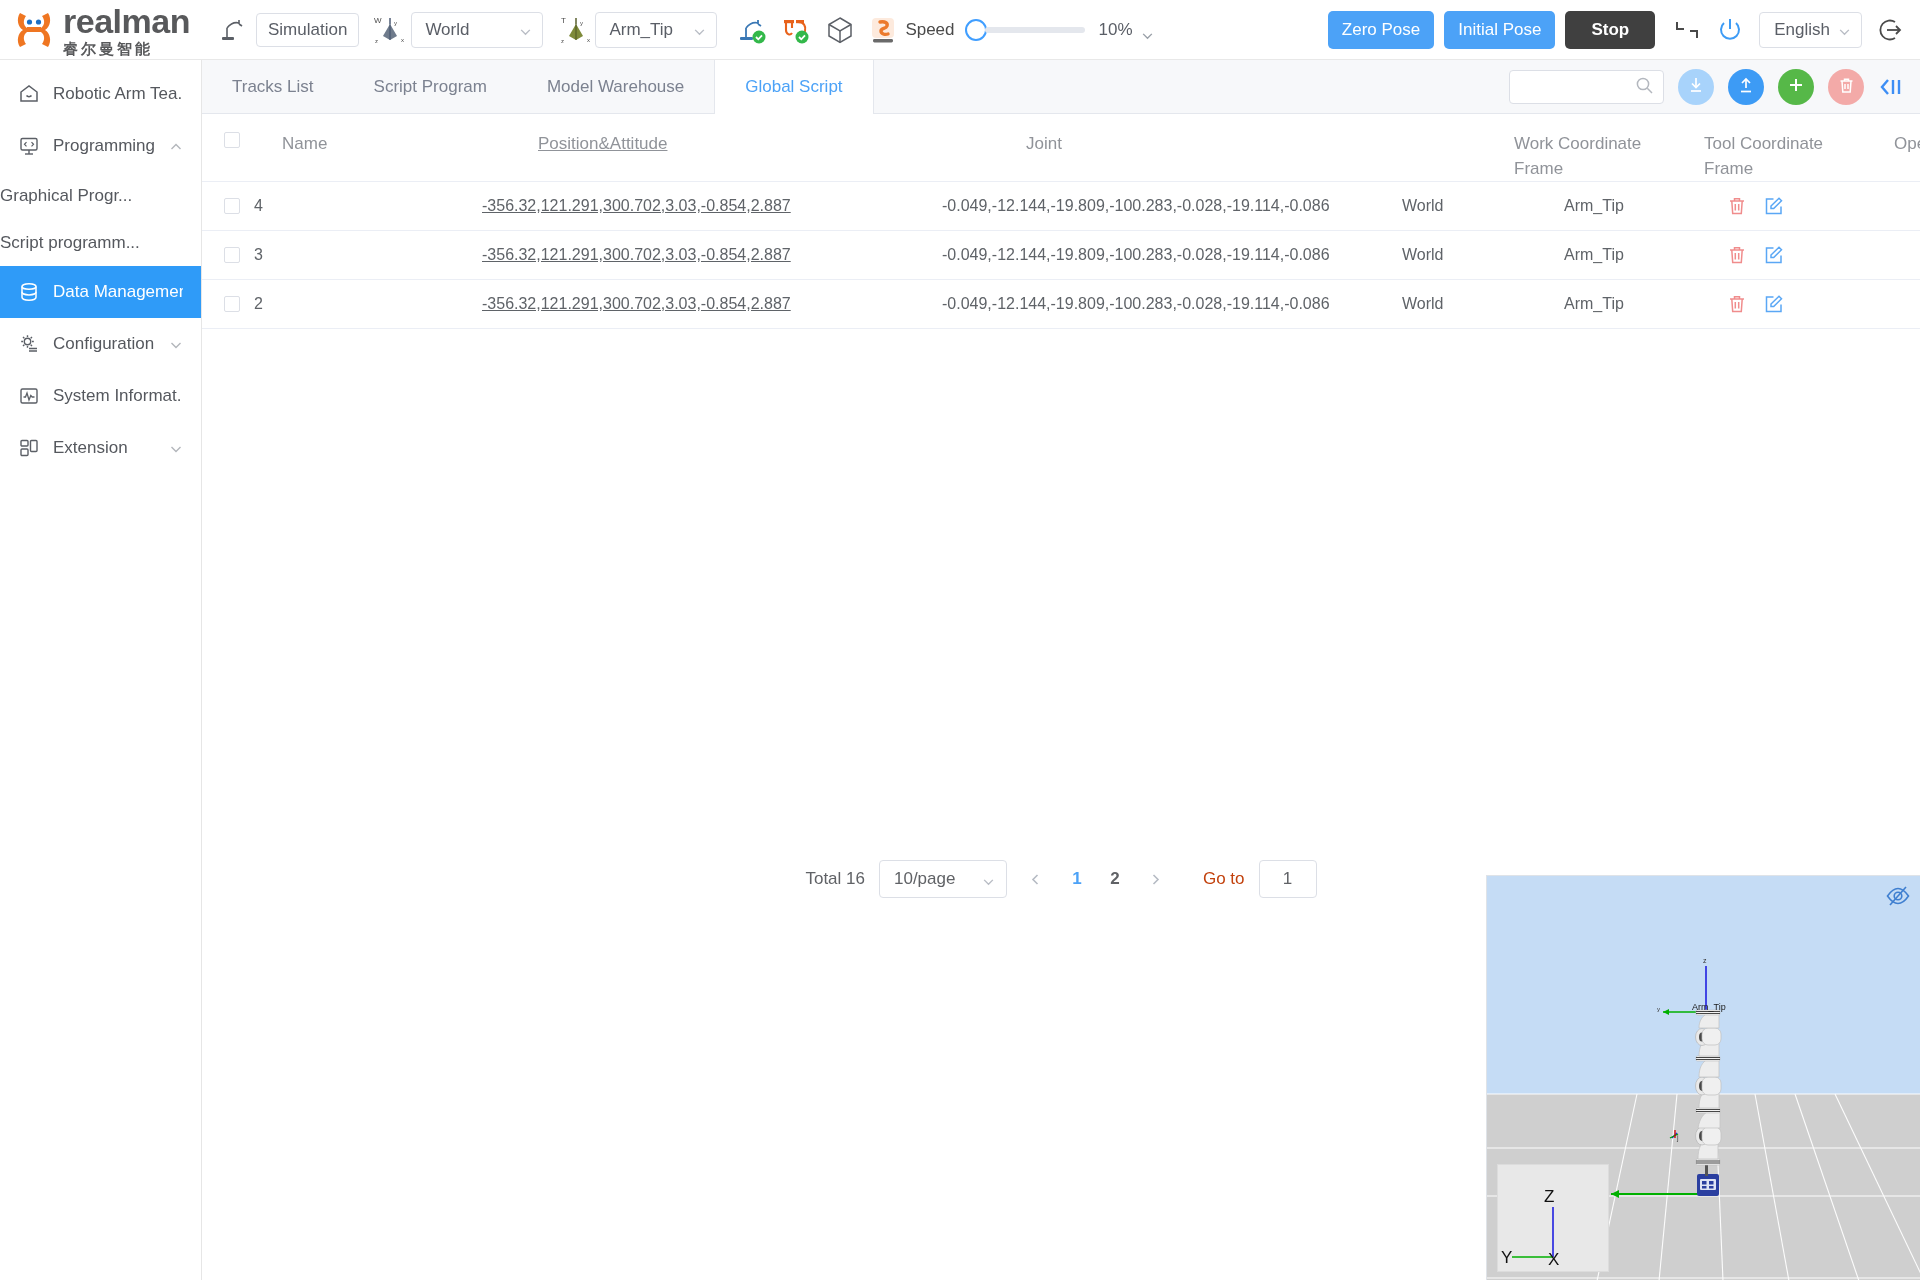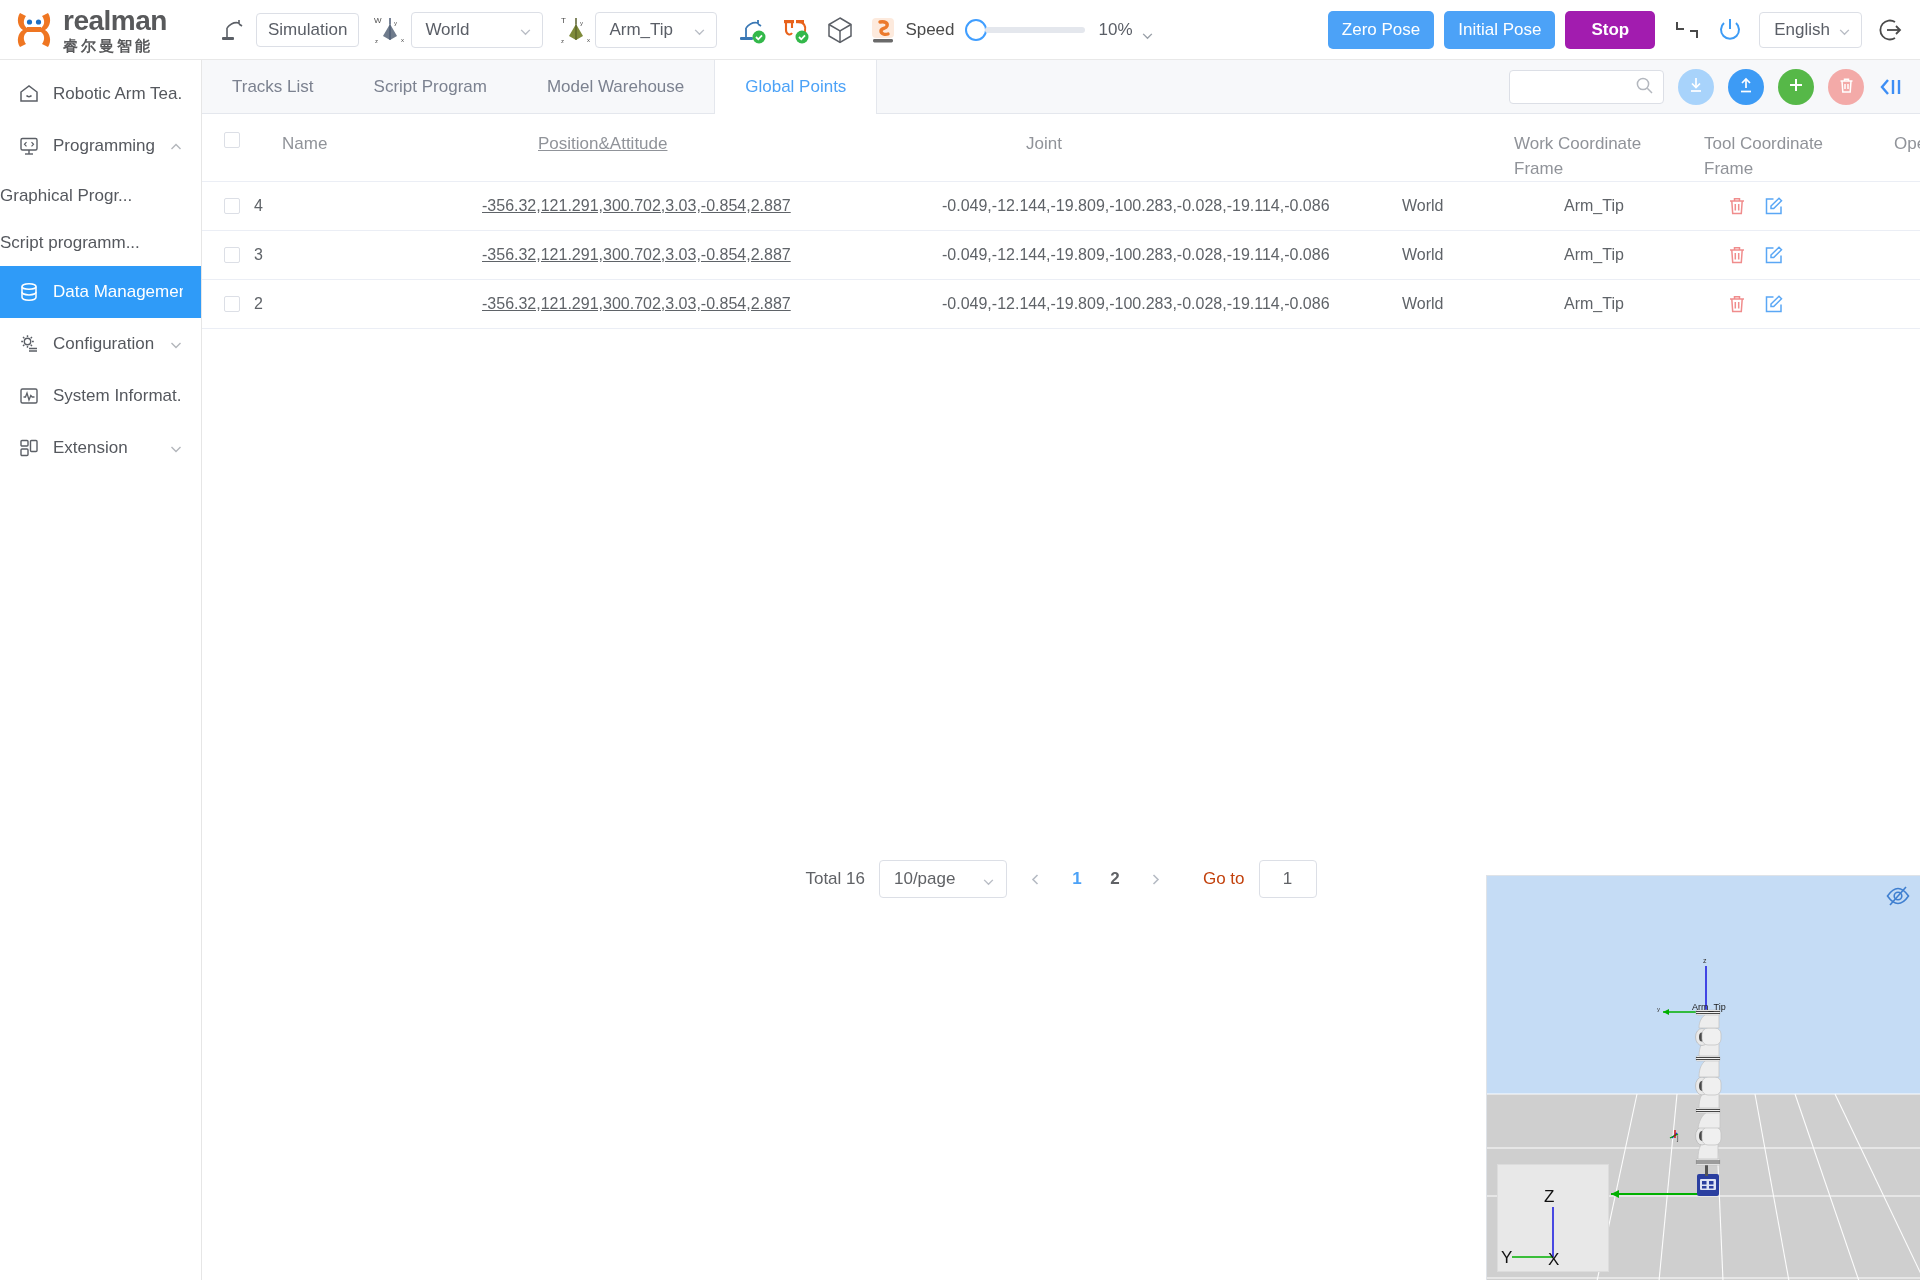--- a/index.html
+++ b/index.html
@@ -12,21 +12,21 @@
 
   
   .header {
     position: absolute; top: 0; left: 0; width: 1920px; height: 60px;
     background: #ffffff; border-bottom: 1px solid #e8e8e8;
     display: flex; align-items: center; padding: 0 14px;
   }
   .logo-wrap { display: flex; align-items: center; gap: 9px; width: 182px; }
   .logo-mark { width: 40px; height: 38px; flex: none; }
   .logo-text { display: flex; flex-direction: column; line-height: 1; }
-  .logo-en { font-size: 28px; font-weight: 700; color: #58595b; letter-spacing: -0.5px; }
+  .logo-en { font-size: 34px; font-weight: 700; color: #58595b; letter-spacing: -0.5px; }
   .logo-cn { font-size: 15px; font-weight: 700; color: #58595b; letter-spacing: 3px; margin-top: 3px; }
 
   .hdr-icon { flex: none; display: flex; align-items: center; justify-content: center; }
 
   .pill-box {
     height: 34px; border: 1px solid #dcdfe6; border-radius: 4px;
     background: #fff; display: flex; align-items: center;
     padding: 0 11px; font-size: 17px; color: #5a5e66; white-space: nowrap;
   }
   .sel-box {
@@ -44,21 +44,21 @@
   }
   .slider-track { width: 100px; height: 6px; border-radius: 3px; background: #e4e7ed; margin-left: -2px; }
   .speed-val { font-size: 17px; color: #5a5e66; margin-left: 14px; display: flex; align-items: flex-end; }
 
   .btn {
     height: 38px; border-radius: 5px; border: none; cursor: pointer;
     font-size: 17px; color: #fff; padding: 0 14px; font-family: inherit;
     display: flex; align-items: center; justify-content: center;
   }
   .btn-blue { background: #4ca2f7; }
-  .btn-red { background: #a21caf; font-weight: 700; padding: 0 26px; }
+  .btn-red { background: #404040; font-weight: 700; padding: 0 26px; }
 
   .lang-box {
     height: 36px; border: 1px solid #dcdfe6; border-radius: 4px; background: #fff;
     display: flex; align-items: center; padding: 0 10px 0 14px;
     font-size: 17px; color: #5a5e66;
   }
 
   
   .sidebar {
     position: absolute; top: 60px; left: 0; width: 202px; height: 1220px;
@@ -430,21 +430,21 @@
     </span>
   </div>
 </div>
 
 <div class="content">
 
   <div class="tabbar">
     <div class="tab">Tracks List</div>
     <div class="tab">Script Program</div>
     <div class="tab">Model Warehouse</div>
-    <div class="tab active">Global Points</div>
+    <div class="tab active">Global Script</div>
 
     <div class="tabbar-right">
       <div class="search-box">
         <input placeholder="" style="">
         <span>
           <svg width="19" height="19" viewBox="0 0 19 19" fill="none" stroke="#b3b7be" stroke-width="1.5">
             <circle cx="8" cy="8" r="5.6"></circle>
               <path d="M12.3 12.3 L17 17"></path>
           </svg>
         </span>

